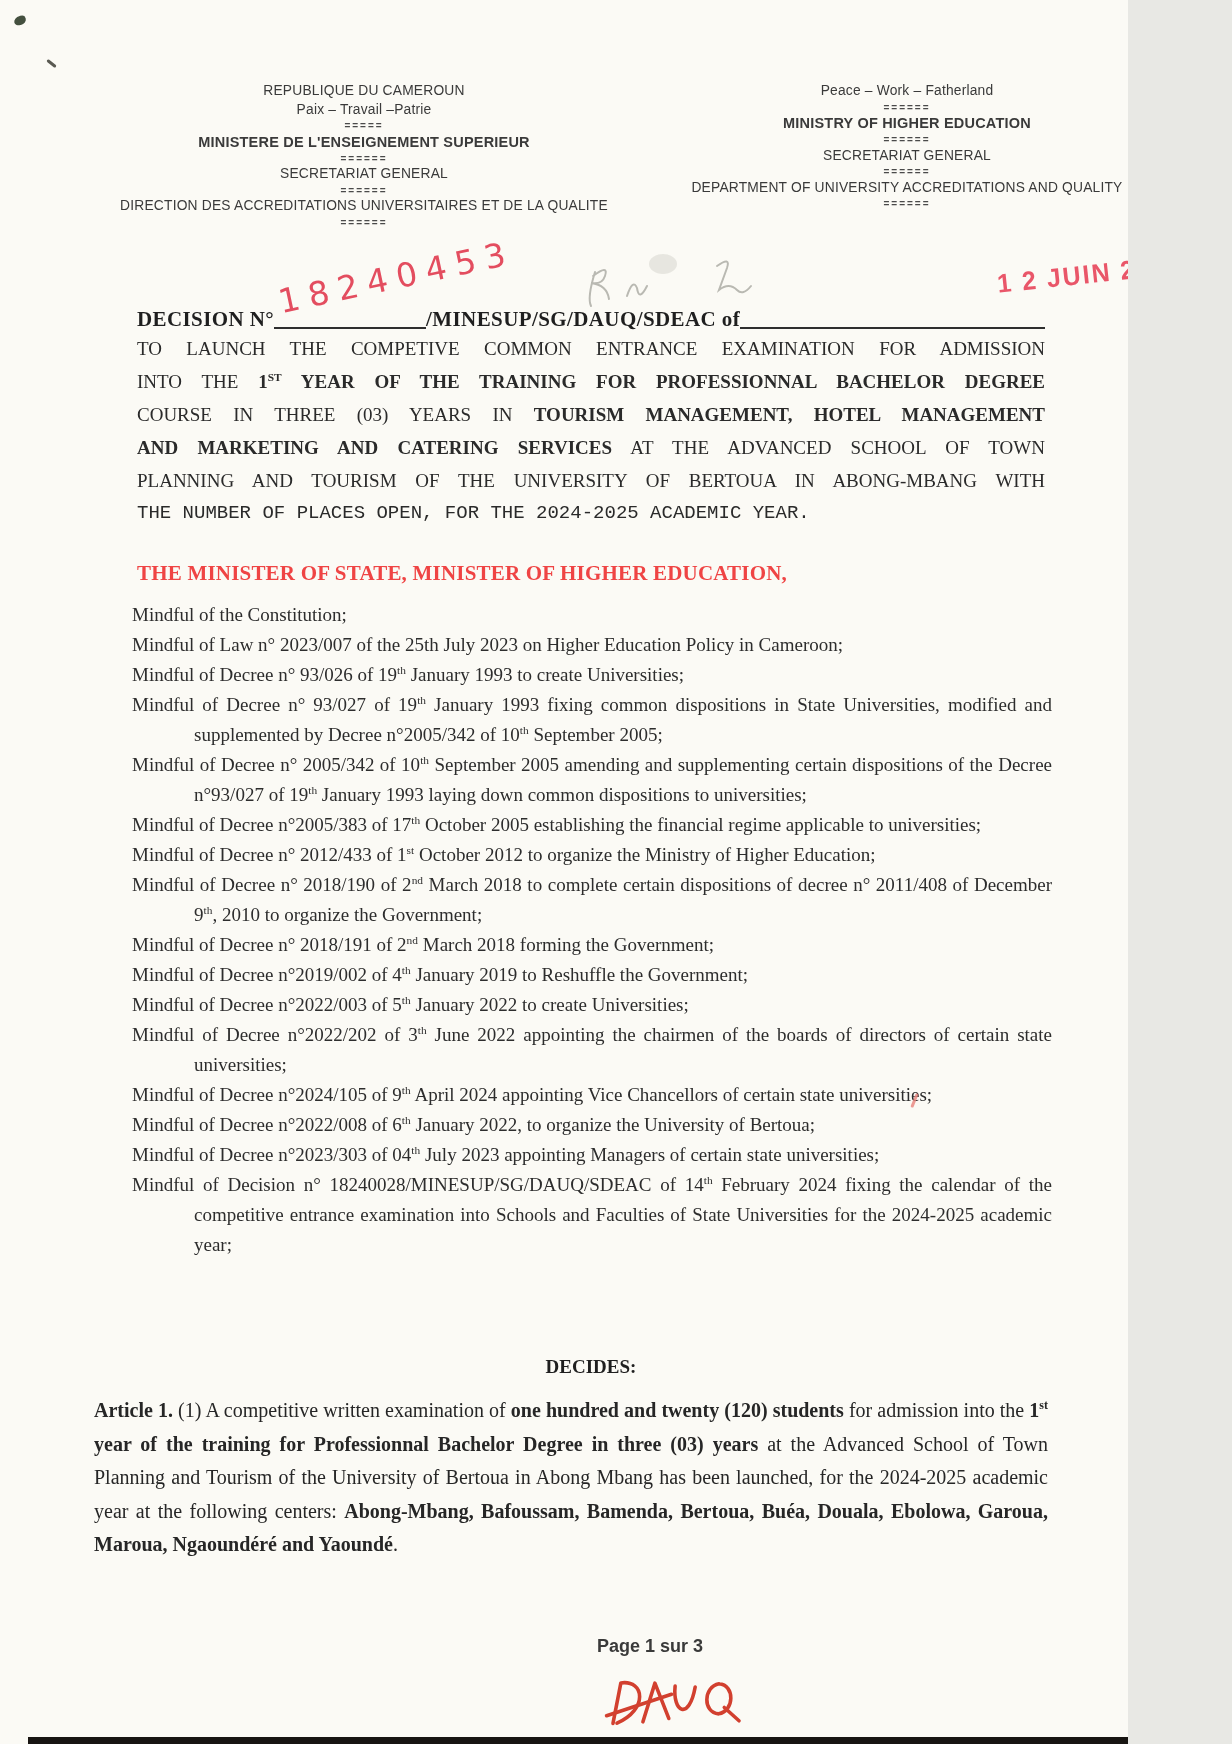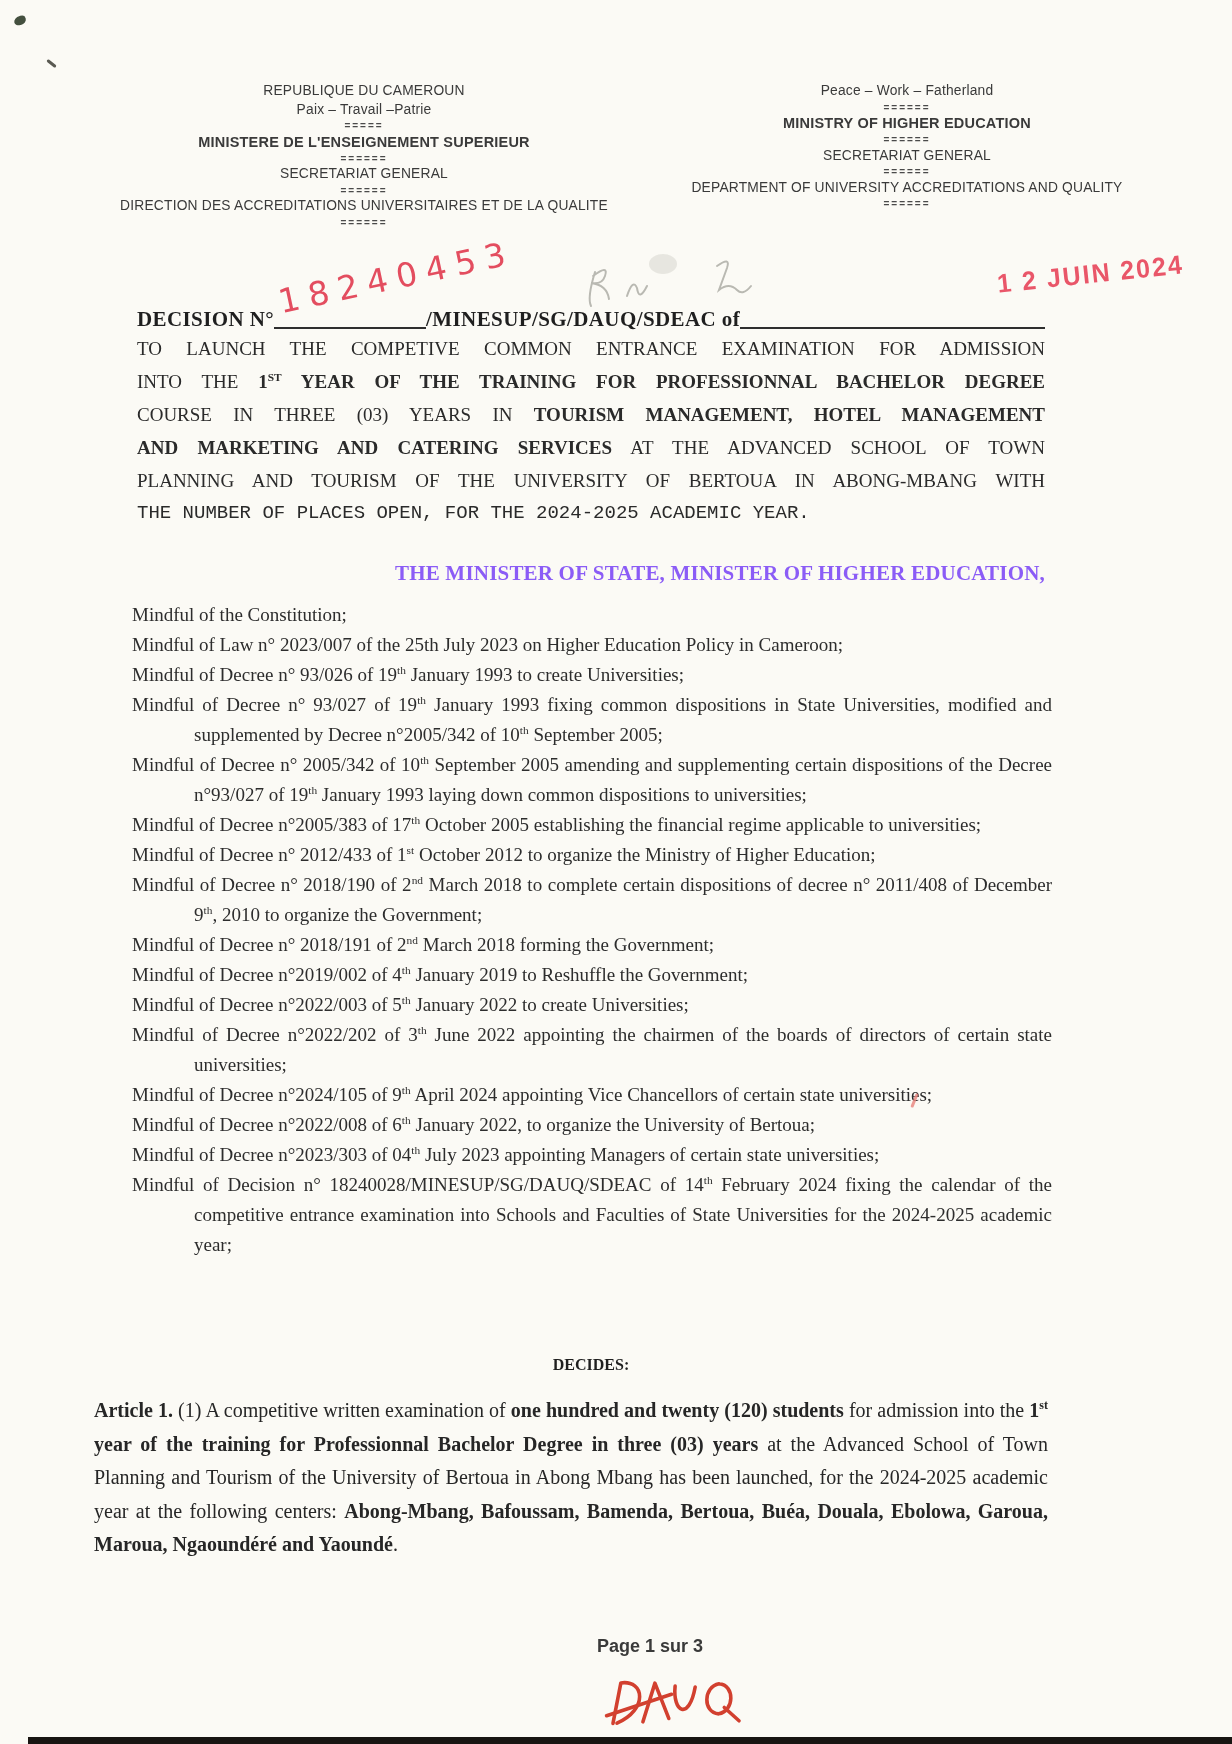--- a/index.html
+++ b/index.html
@@ -1,16 +1,16 @@
 <!DOCTYPE html>
 <html><head>
 <meta charset="utf-8">
 <style>
   html,body{margin:0;padding:0;background:#e8e8e4;}
-  .page{position:relative;width:1232px;height:1744px;background:#fbfaf5;
+  .page{position:relative;width:1128px;height:1744px;background:#fbfaf5;
         font-family:"Liberation Serif","DejaVu Serif",serif;color:#2b2b2b;overflow:hidden;}
   
   .hdr{position:absolute;text-align:center;font-family:"Liberation Sans","DejaVu Sans",sans-serif;color:#3a3a3a;}
   #header-left{left:84px;top:82px;width:560px;}
   #header-right{left:626px;top:82px;width:562px;}
   .h-plain{font-size:13.8px;line-height:18.5px;letter-spacing:.2px;}
   .h-bold{font-size:14.5px;line-height:19px;font-weight:bold;letter-spacing:.2px;}
   .h-sep{font-size:10px;line-height:13.5px;font-weight:bold;letter-spacing:2px;color:#4a4a4a;}
   
   .dec{position:absolute;left:137px;top:298px;width:908px;}
@@ -23,28 +23,28 @@
             text-align-last:justify;color:#2a2a2a;}
   .dec-line.last{text-align-last:left;font-family:Liberation Mono, monospace;}
   .red-digits{position:absolute;left:146px;top:-16px;font-family:"DejaVu Sans",sans-serif;
               font-size:33px;color:#e23f53;letter-spacing:9px;transform:rotate(-12deg);
               transform-origin:left bottom;font-weight:400;opacity:.92;}
   .stamp{position:absolute;left:862px;top:-28px;font-family:"Liberation Sans",sans-serif;
          font-weight:bold;font-size:25px;color:#e8455a;letter-spacing:2px;white-space:nowrap;
          transform:rotate(-6deg) scaleY(1.05);transform-origin:left bottom;opacity:.9;}
   .pencil{position:absolute;left:430px;top:-50px;}
   
-  .heading{position:absolute;left:137px;top:561px;width:908px;text-align:right;
-           font-weight:bold;font-size:21px;letter-spacing:.2px;color:#8b5cf6;}
+  .heading{position:absolute;left:137px;top:561px;width:908px;text-align:left;
+           font-weight:bold;font-size:21px;letter-spacing:.2px;color:#ef4444;}
   .mindful{position:absolute;left:132px;top:600px;width:920px;font-size:19px;line-height:30px;}
   .m-item{text-align:justify;padding-left:62px;text-indent:-62px;color:#2d2d2d;}
   .sup{vertical-align:super;font-size:60%;line-height:0;margin-top:12px;}
   .b{font-weight:bold;}
   .decides{position:absolute;left:137px;top:1356px;width:908px;text-align:center;
-           font-weight:bold;font-size:16px;color:#1f1f1f;}
+           font-weight:bold;font-size:19px;color:#1f1f1f;}
   .article{position:absolute;left:94px;top:1394px;width:954px;font-size:20px;
            line-height:33.5px;text-align:justify;color:#262626;}
   .footer{position:absolute;left:560px;top:1636px;width:180px;text-align:center;
           font-family:"Liberation Sans","DejaVu Sans",sans-serif;font-weight:bold;
           font-size:18px;color:#3a3a3a;}
   .dauq{position:absolute;left:602px;top:1672px;transform:rotate(-3deg);}
   
   .bottom-bar{position:absolute;left:28px;right:0;bottom:0;height:7px;background:#181512;}
   .speck1{position:absolute;left:14px;top:16px;width:12px;height:9px;background:#44503f;
           border-radius:60% 40% 55% 45%;transform:rotate(-15deg);}

